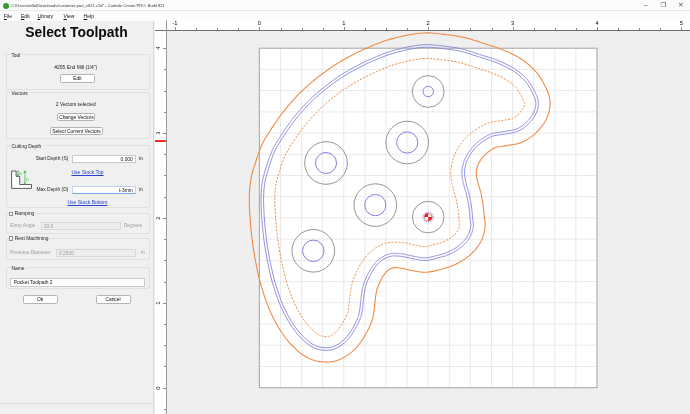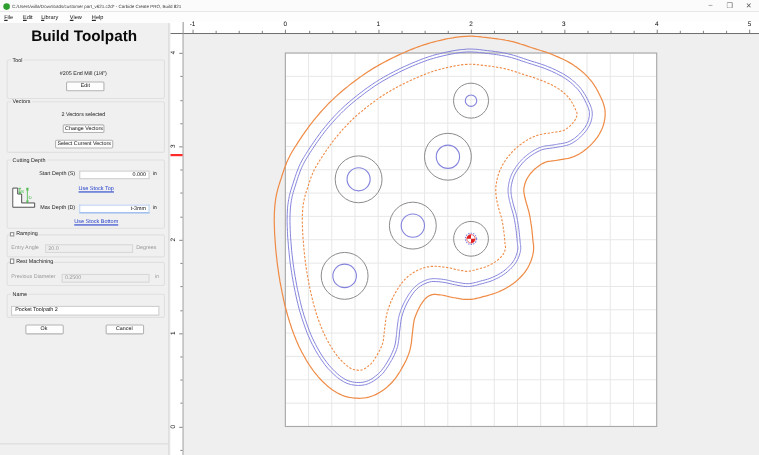--- a/index.html
+++ b/index.html
@@ -47,21 +47,21 @@
 <div class="winbtn abs" style="left:660.5px">❐</div>
 <div class="winbtn abs" style="left:678px">✕</div>
 <div id="menubar" class="abs">
  <div class="menu abs" style="left:3.8px"><u>F</u>ile</div>
  <div class="menu abs" style="left:20.9px"><u>E</u>dit</div>
  <div class="menu abs" style="left:37.4px"><u>L</u>ibrary</div>
  <div class="menu abs" style="left:63.5px"><u>V</u>iew</div>
  <div class="menu abs" style="left:83.5px"><u>H</u>elp</div>
 </div>
 <div id="panel" class="abs"></div>
-<div id="paneltitle" class="abs">Build Toolpath</div>
+<div id="paneltitle" class="abs">Select Toolpath</div>
 
 <div class="group abs" style="top:54px;height:35.5px">
  <span class="glabel">Tool</span>
  <div class="lbl abs" style="left:0;top:9.8px;width:137px;text-align:center">#205 End Mill (1/4")</div>
  <div class="btn abs" style="left:52.5px;top:19.4px;width:35.5px;height:8.3px;line-height:7.9px">Edit</div>
 </div>
 
 <div class="group abs" style="top:92px;height:47px">
  <span class="glabel">Vectors</span>
  <div class="lbl abs" style="left:0;top:8.8px;width:137px;text-align:center">2 Vectors selected</div>

